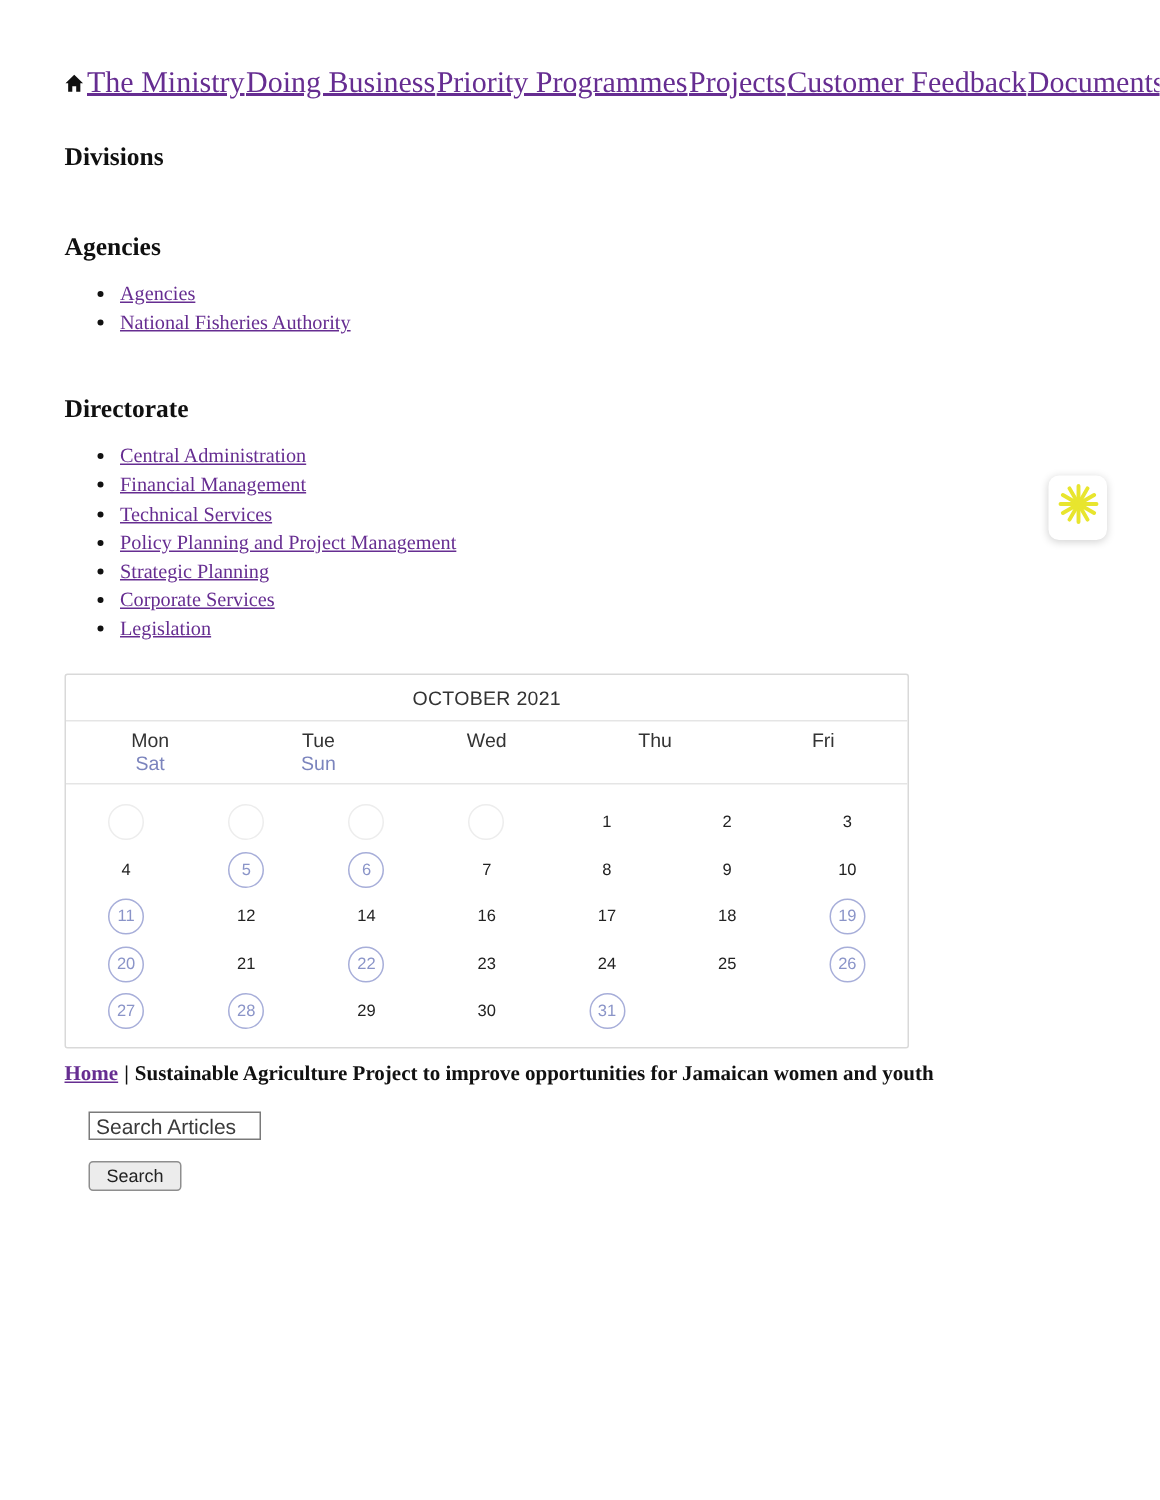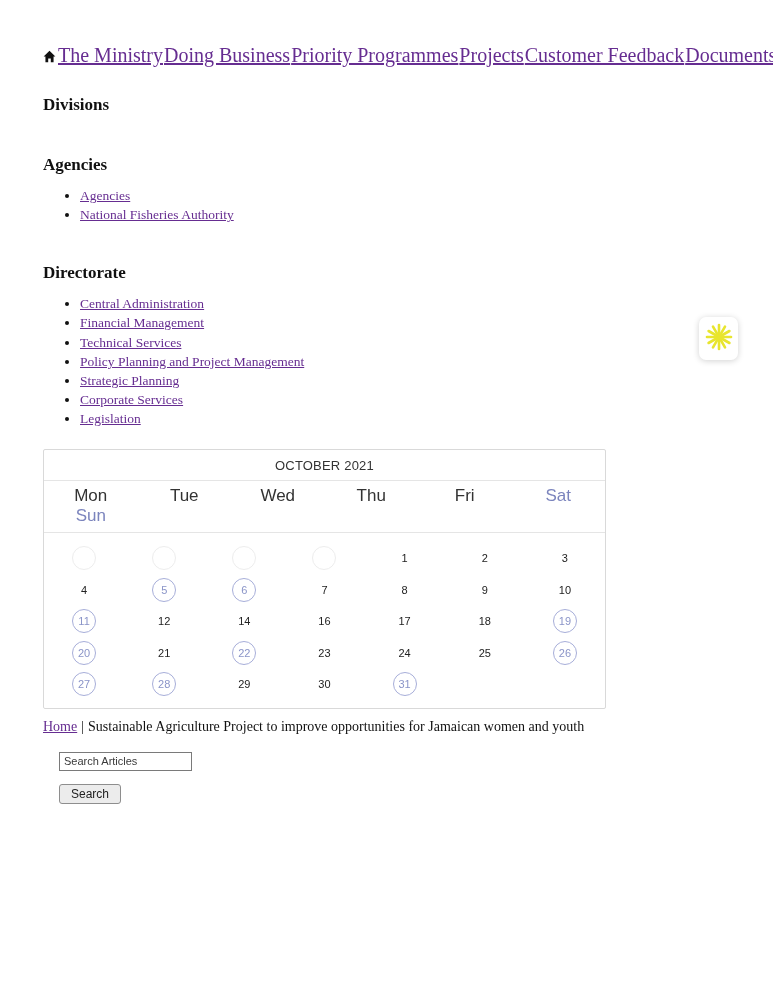--- a/index.html
+++ b/index.html
@@ -28,42 +28,42 @@
   #sections li { margin-bottom: 3.2px; color: #111; }
 
   
   .calendar {
     width: 563px; margin: 22px 0 0 43px;
     border: 1px solid #d9d9d9; border-radius: 2px;
     font-family: "Liberation Sans", sans-serif;
     background: #fff;
   }
   .cal-title { text-align: center; font-size: 13px; color: #333; padding: 8px 0 7px; border-bottom: 1px solid #e5e5e5; letter-spacing: .2px; }
-  #cal-weekdays { display: grid; grid-template-columns: repeat(6, 1fr); text-align: center; font-size: 17px; color: #333; padding: 5px 0 6px; border-bottom: 1px solid #e5e5e5; }
+  #cal-weekdays { display: grid; grid-template-columns: repeat(5, 1fr); text-align: center; font-size: 13px; color: #333; padding: 5px 0 6px; border-bottom: 1px solid #e5e5e5; }
   #cal-weekdays .weekend { color: var(--weekend, #7b84bd); }
   #cal-grid { display: grid; grid-template-columns: repeat(7, 1fr); padding: 9px 0 8px; }
   .cal-cell { height: 31.6px; display: flex; align-items: center; justify-content: center; }
   .daycircle {
     width: 24px; height: 24px; border-radius: 50%;
     display: flex; align-items: center; justify-content: center;
     font-size: 11px; border: 1px solid transparent;
   }
   .daycircle.blank { border-color: #ededed; }
   .daycircle.plain { color: #222; }
   .daycircle.event { border-color: var(--event-ring, #a7aed9); color: var(--event-num, #8a94c8); cursor: pointer; }
 
   
-  .breadcrumb { margin: 10px 0 0 43px; font-size: 14px; color: #111; }
+  .breadcrumb { margin: 10px 0 0 43px; font-size: 14px; color: #111; font-weight: bold; }
   .breadcrumb .sep { margin: 0 4px; color: #111; }
 
   
   .search-area { margin: 16px 0 0 59px; }
   .search-input {
-    width: 133px; height: 19px; border: 1px solid #7a7a7a;
-    font-family: "Liberation Sans", sans-serif; font-size: 11px;
+    width: 115px; height: 19px; border: 1px solid #7a7a7a;
+    font-family: "Liberation Sans", sans-serif; font-size: 14px;
     padding: 1px 4px; color: #222; border-radius: 0;
   }
   .search-input::placeholder { color: #3a3a3a; opacity: 1; }
   .search-button {
     display: block; margin-top: 13px;
     font-family: "Liberation Sans", sans-serif; font-size: 12px;
     padding: 2px 11px; background: #ececec; border: 1px solid #8e8e8e;
     border-radius: 3px; color: #222; cursor: pointer;
   }
 

